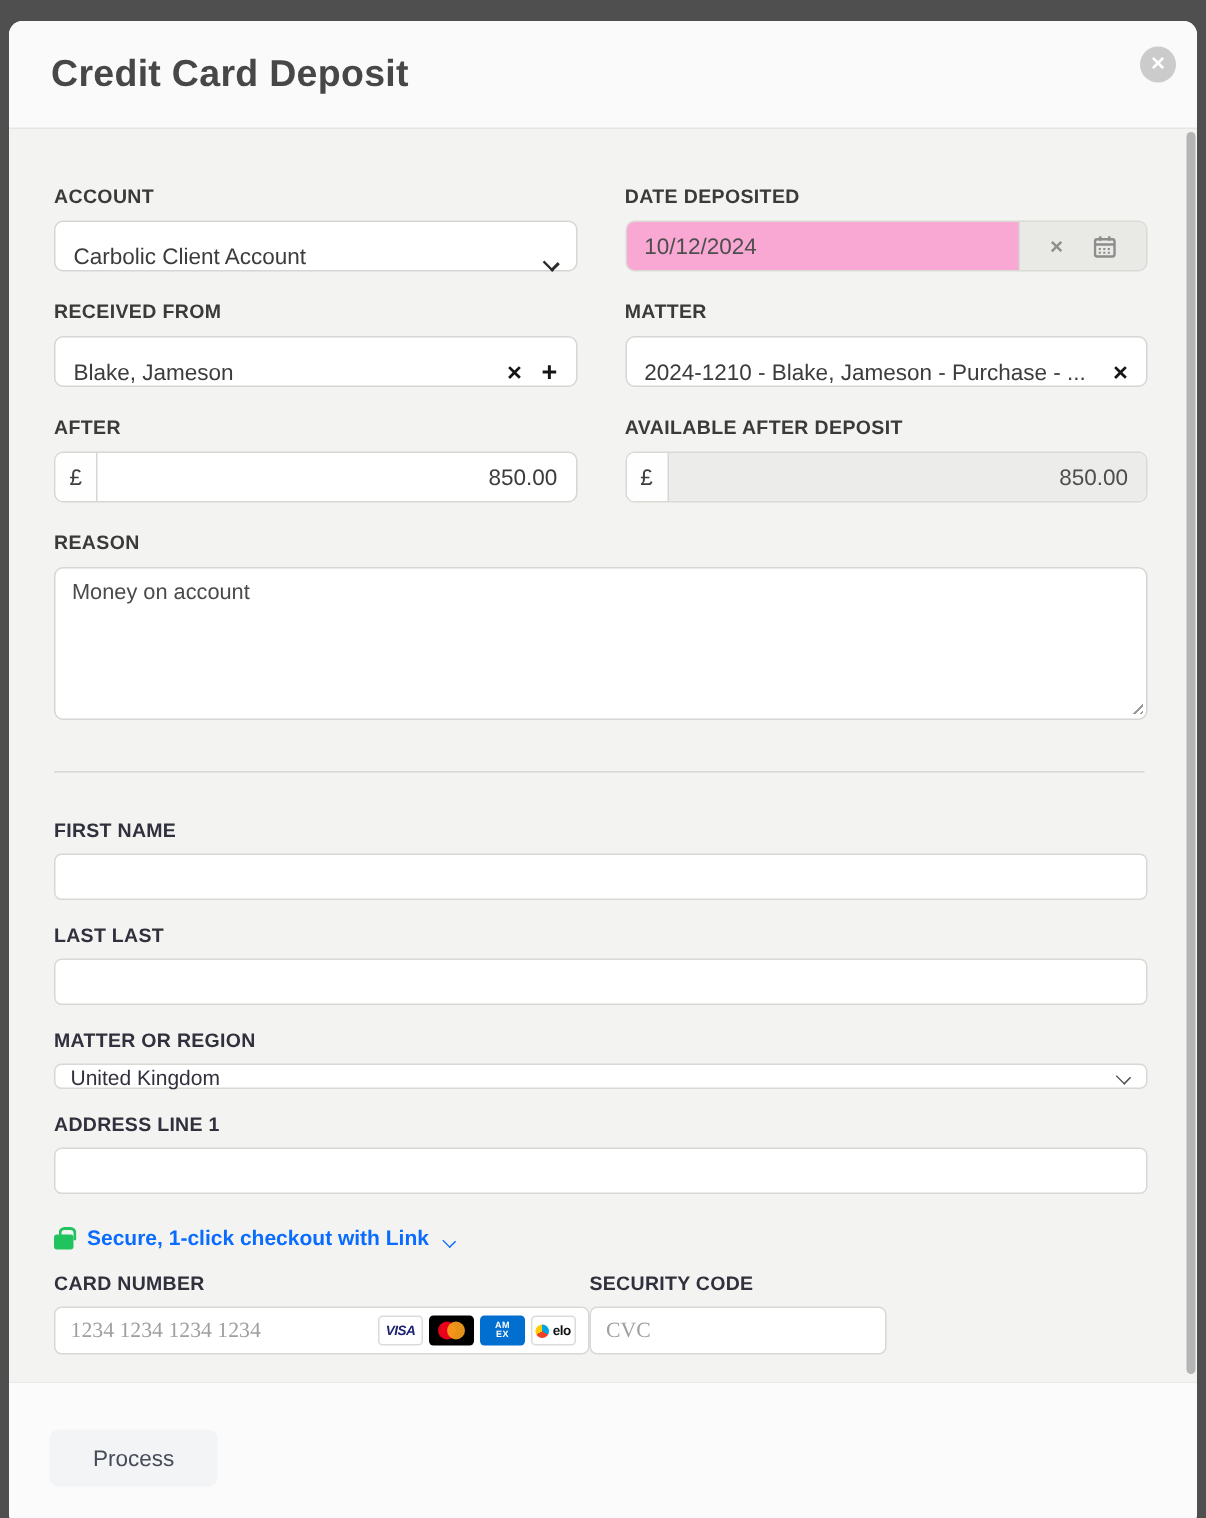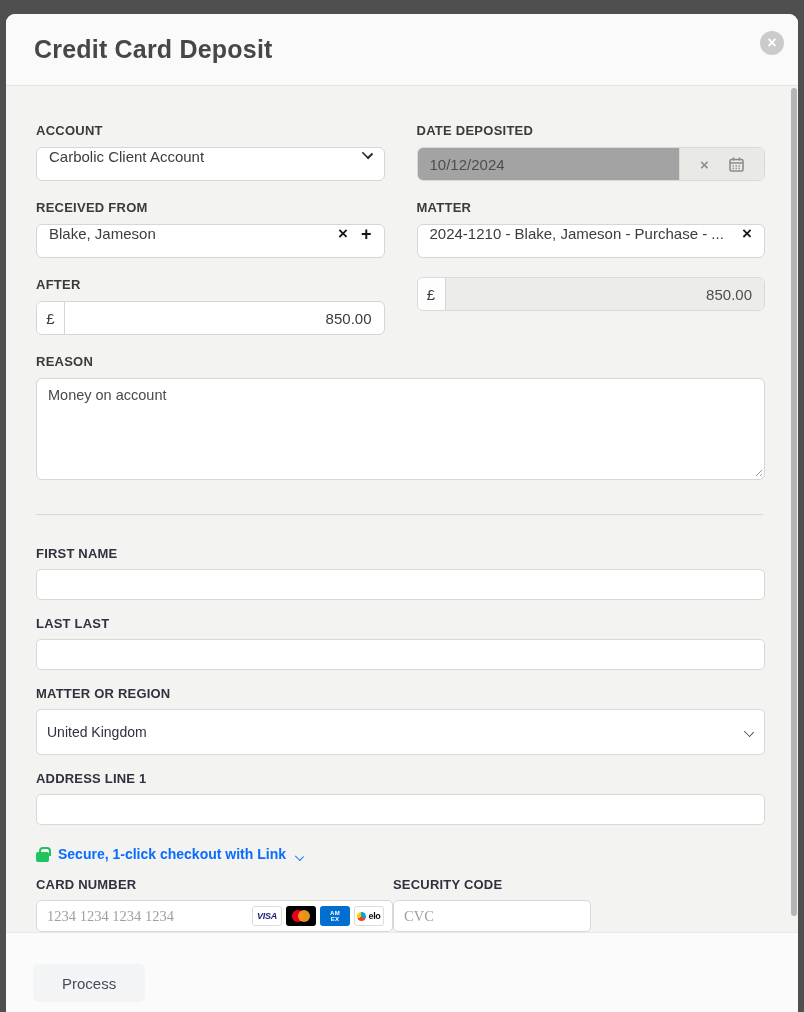--- a/index.html
+++ b/index.html
@@ -20,36 +20,36 @@
   
   .modal-body { flex:1 1 auto; background:#f3f3f1; padding:37px 33px 0 30px; position:relative; }
   .scroll-thumb { position:absolute; right:1px; top:2px; width:6px; height:828px; background:#b5b5b5; border-radius:3px; }
 
   .row { display:flex; gap:32px; margin-bottom:19px; }
   .col { flex:1 1 0; min-width:0; }
 
   .field-label { font-size:13px; font-weight:700; color:#3a3a3a; letter-spacing:.25px; margin-bottom:9px; }
 
   .box { height:34px; background:#fff; border:1px solid #d6d6d3; border-radius:6px;
-         display:flex; align-items:flex-start; padding:0 12px; font-size:15px; color:#3c3c3c; }
+         display:flex; align-items:flex-end; padding:0 12px; font-size:15px; color:#3c3c3c; }
   .box .value { flex:1 1 auto; white-space:nowrap; overflow:hidden; text-overflow:ellipsis; }
 
   .chev-bold { width:10px; height:10px; flex:0 0 10px; position:relative; margin-left:8px; }
   .chev-bold::before { content:""; position:absolute; left:1px; top:1px; width:7px; height:7px;
         border-right:2.2px solid #2b2b2b; border-bottom:2.2px solid #2b2b2b; transform:rotate(45deg) scale(1,.8); }
   .chev-thin { width:10px; height:10px; flex:0 0 10px; position:relative; margin-left:8px; }
   .chev-thin::before { content:""; position:absolute; left:1px; top:1px; width:7px; height:7px;
         border-right:1.4px solid #4c4c4c; border-bottom:1.4px solid #4c4c4c; transform:rotate(45deg) scale(1,.8); }
 
   .xi { font-weight:900; font-size:17px; color:#161616; line-height:1; cursor:pointer; }
   .plus { font-weight:900; font-size:18px; color:#161616; line-height:1; margin-left:13px; cursor:pointer; }
 
   
   .date-group { height:34px; border:1px solid #d9d9d6; border-radius:6px; display:flex; overflow:hidden; }
-  .date-value { flex:1 1 auto; background:#a3a3a3; display:flex; align-items:center; padding:0 12px;
+  .date-value { flex:1 1 auto; background:#f9a8d4; display:flex; align-items:center; padding:0 12px;
                 font-size:15px; color:#4e4e4e; border-right:1px solid #d9d9d6; }
   .date-icons { flex:0 0 84px; background:#e9e9e6; display:flex; align-items:center; justify-content:space-evenly; }
   .date-clear { color:#8f8f8f; font-weight:900; font-size:15px; cursor:pointer; line-height:1; }
 
   
   .money-group { height:34px; border:1px solid #d6d6d3; border-radius:6px; display:flex; overflow:hidden; background:#fff; }
   .money-addon { flex:0 0 28px; display:flex; align-items:center; justify-content:center; background:#fefefe;
                  border-right:1px solid #d6d6d3; font-size:15px; color:#3c3c3c; }
   .money-input { flex:1 1 auto; border:none; outline:none; text-align:right; padding:0 12px; font-size:15px;
                  color:#3c3c3c; background:transparent; font-family:"Liberation Sans", sans-serif; width:100%; }
@@ -65,21 +65,21 @@
         background:repeating-linear-gradient(135deg, transparent 0 2px, #9a9a9a 2px 3px);
         clip-path:polygon(100% 0, 100% 100%, 0 100%); }
 
   .divider { height:1px; background:#d8d8d6; margin:34px 2px 31px 0; }
 
   
   .s-label { font-size:13px; font-weight:700; color:#30313d; letter-spacing:.2px; margin-bottom:8px; }
   .s-row { margin-bottom:16px; }
   .s-input { width:100%; height:31px; background:#fff; border:1px solid #d8d8d5; border-radius:5px;
              padding:0 10px; font-size:14px; color:#30313d; outline:none; font-family:"Liberation Sans", sans-serif; }
-  .s-select { width:100%; height:46px; background:#fff; border:1px solid #d8d8d5; border-radius:5px;
+  .s-select { width:100%; height:17px; background:#fff; border:1px solid #d8d8d5; border-radius:5px;
               display:flex; align-items:center; padding:0 10px; font-size:14px; color:#30313d; }
   .s-select .value { flex:1; }
 
   
   .link-row { display:flex; align-items:flex-end; gap:9px; margin:21px 0 15px 0; cursor:pointer; }
   .lock { width:13px; height:10px; background:#21c35e; border-radius:2px; position:relative; margin-top:5px; }
   .lock::before { content:""; position:absolute; left:2.5px; top:-5px; width:8px; height:7px;
                   border:2px solid #21c35e; border-bottom:none; border-radius:4px 4px 0 0; }
   .link-text { font-size:14px; font-weight:600; color:#0a6cff; }
   .chev-link { width:10px; height:10px; position:relative; margin-top:-2px; }
@@ -180,20 +180,21 @@
 
     <div class="row">
       <div class="col">
         <div class="field-label">AFTER</div>
         <div class="money-group">
           <span class="money-addon">£</span>
           <input class="money-input" value="850.00" style="">
         </div>
       </div>
       <div class="col">
+        <div class="field-label">AVAILABLE AFTER DEPOSIT</div>
         <div class="money-group disabled">
           <span class="money-addon">£</span>
           <input class="money-input" disabled="" value="850.00" style="">
         </div>
       </div>
     </div>
 
     <div class="field-label">REASON</div>
     <div class="textarea-wrap">
       <textarea class="reason" style="">Money on account</textarea>

